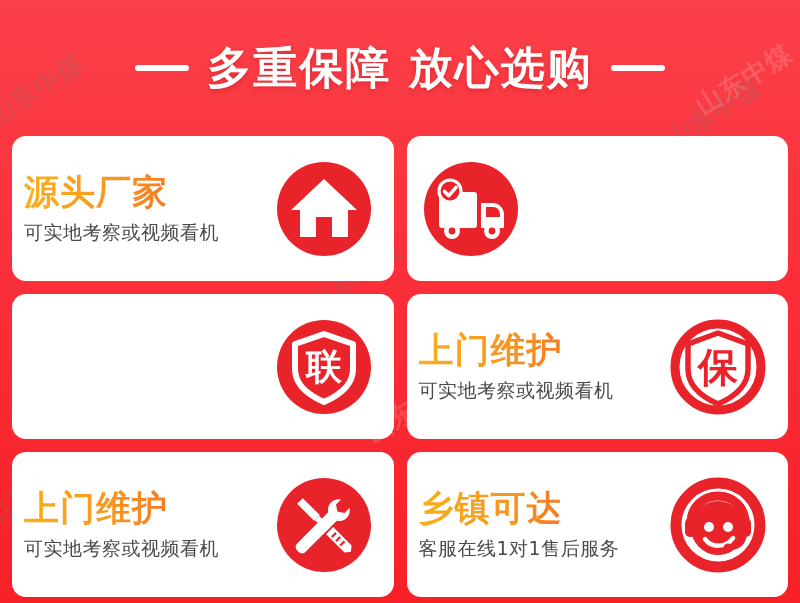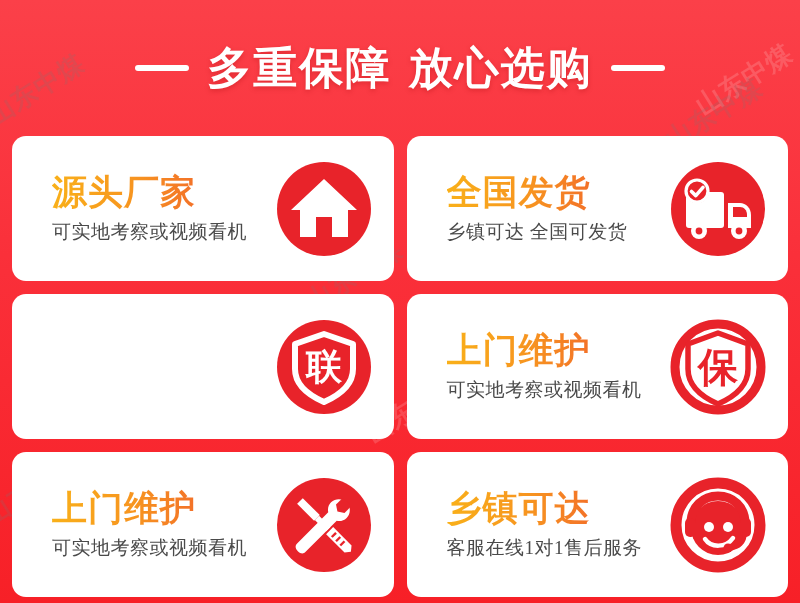--- a/index.html
+++ b/index.html
@@ -80,21 +80,21 @@
     row-gap: 13px;
     box-sizing: border-box;
   }
 
   .card {
     background: #ffffff;
     border-radius: 14px;
     display: flex;
     align-items: center;
     box-sizing: border-box;
-    padding: 0 18px 0 40px;
+    padding: 0 18px 0 12px;
     position: relative;
     overflow: hidden;
   }
 
   .card-text {
     flex: 1 1 auto;
     min-width: 0;
   }
 
   .card-title {
@@ -110,21 +110,20 @@
     white-space: nowrap;
   }
 
   .card-sub {
     margin-top: 9px;
     font-size: 19px;
     color: #4a4a4a;
     letter-spacing: 0.5px;
     line-height: 1.2;
     white-space: nowrap;
-    font-family: Liberation Serif, serif;
   }
 
   .card-icon {
     flex: none;
     width: 104px;
     height: 104px;
     display: flex;
     align-items: center;
     justify-content: center;
   }
@@ -159,24 +158,20 @@
       </div>
       <div class="card-icon">
         <svg width="100" height="100" viewBox="0 0 100 100">
           <circle cx="50" cy="50" r="47" fill="#e8232a"></circle>
           <path d="M50 20 L83 51 L74 51 L74 78 L58 78 L58 58 L42 58 L42 78 L26 78 L26 51 L17 51 Z" fill="#ffffff"></path>
         </svg>
       </div>
     </div>
 
     <div class="card">
-      <div class="card-text">
-        <div class="card-title">全国发货</div>
-        <div class="card-sub">乡镇可达 全国可发货</div>
-      </div>
       <div class="card-icon">
         <svg width="100" height="100" viewBox="0 0 100 100">
           <circle cx="50" cy="50" r="47" fill="#e8232a"></circle>
 
           <rect x="18" y="33" width="38" height="36" rx="3" fill="#ffffff"></rect>
 
           <path d="M60 44 L72 44 C78 44 83 49 83 56 L83 69 L60 69 Z" fill="#ffffff"></path>
           <path d="M65 48 L72 48 C76 48 79 51 79 56 L79 58 L65 58 Z" fill="#e8232a"></path>
 
           <circle cx="31" cy="72" r="8" fill="#ffffff"></circle>

